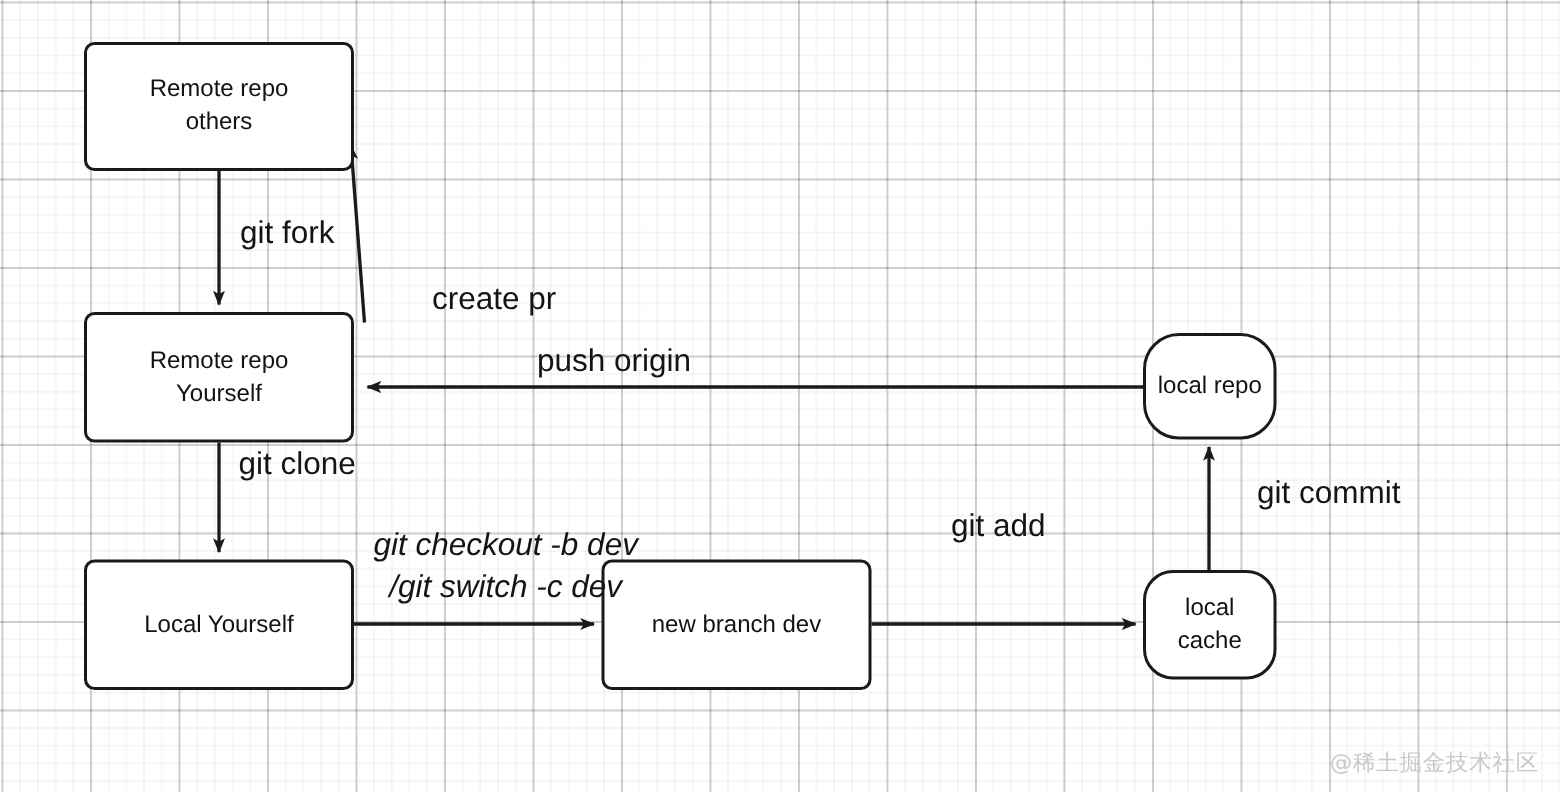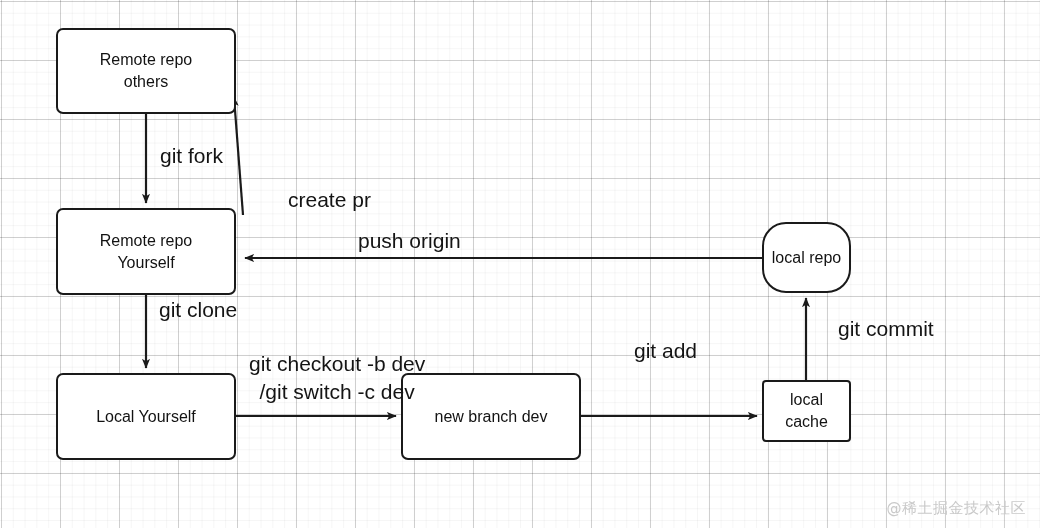--- a/index.html
+++ b/index.html
@@ -98,32 +98,32 @@
   <div class="node" style="left:56px; top:28px; width:180px; height:86px;">Remote repo
 others</div>
 
   <div class="node" style="left:56px; top:208px; width:180px; height:87px;">Remote  repo
 Yourself</div>
 
   <div class="node" style="left:56px; top:373px; width:180px; height:87px;">Local Yourself</div>
 
   <div class="node" style="left:401px; top:373px; width:180px; height:87px;">new branch dev</div>
 
-  <div class="node" style="left:762px; top:380px; width:89px; height:62px; border-radius:4px;">local
+  <div class="node" style="left:762px; top:380px; width:89px; height:73px; border-radius:20px;">local
 cache</div>
 
   <div class="node" style="left:762px; top:222px; width:89px; height:71px; border-radius:24px;">local repo</div>
 
   <div class="edge-label" style="left:160px; top:142px;">git fork</div>
 
   <div class="edge-label" style="left:288px; top:142px;margin-top:44px;">create pr</div>
 
   <div class="edge-label" style="left:159px; top:296px;">git clone</div>
 
-  <div class="edge-label" style="left:249px; top:350px; text-align:center;">git checkout -b dev
+  <div class="edge-label" style="left:249px; top:350px; text-align:center;font-style:italic;">git checkout -b dev
 /git switch -c dev</div>
 
   <div class="edge-label" style="left:634px; top:337px;">git add</div>
 
   <div class="edge-label" style="left:838px; top:315px;">git commit</div>
 
   <div class="edge-label" style="left:358px; top:227px;">push origin</div>
 
   <div class="watermark">@稀土掘金技术社区</div>
 

